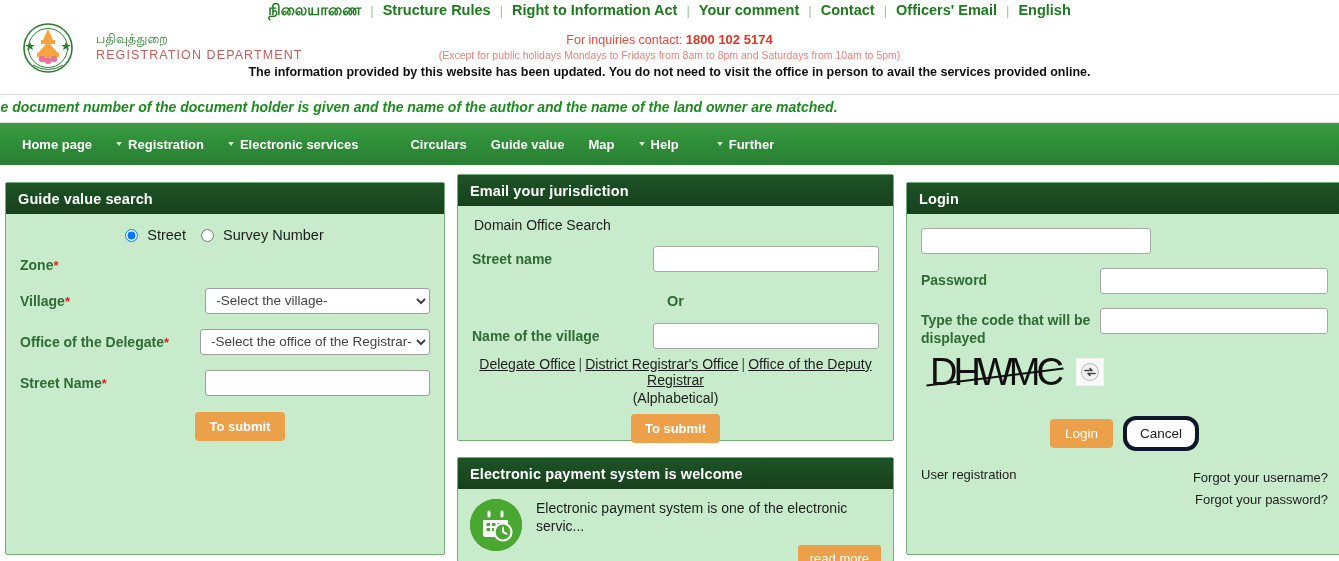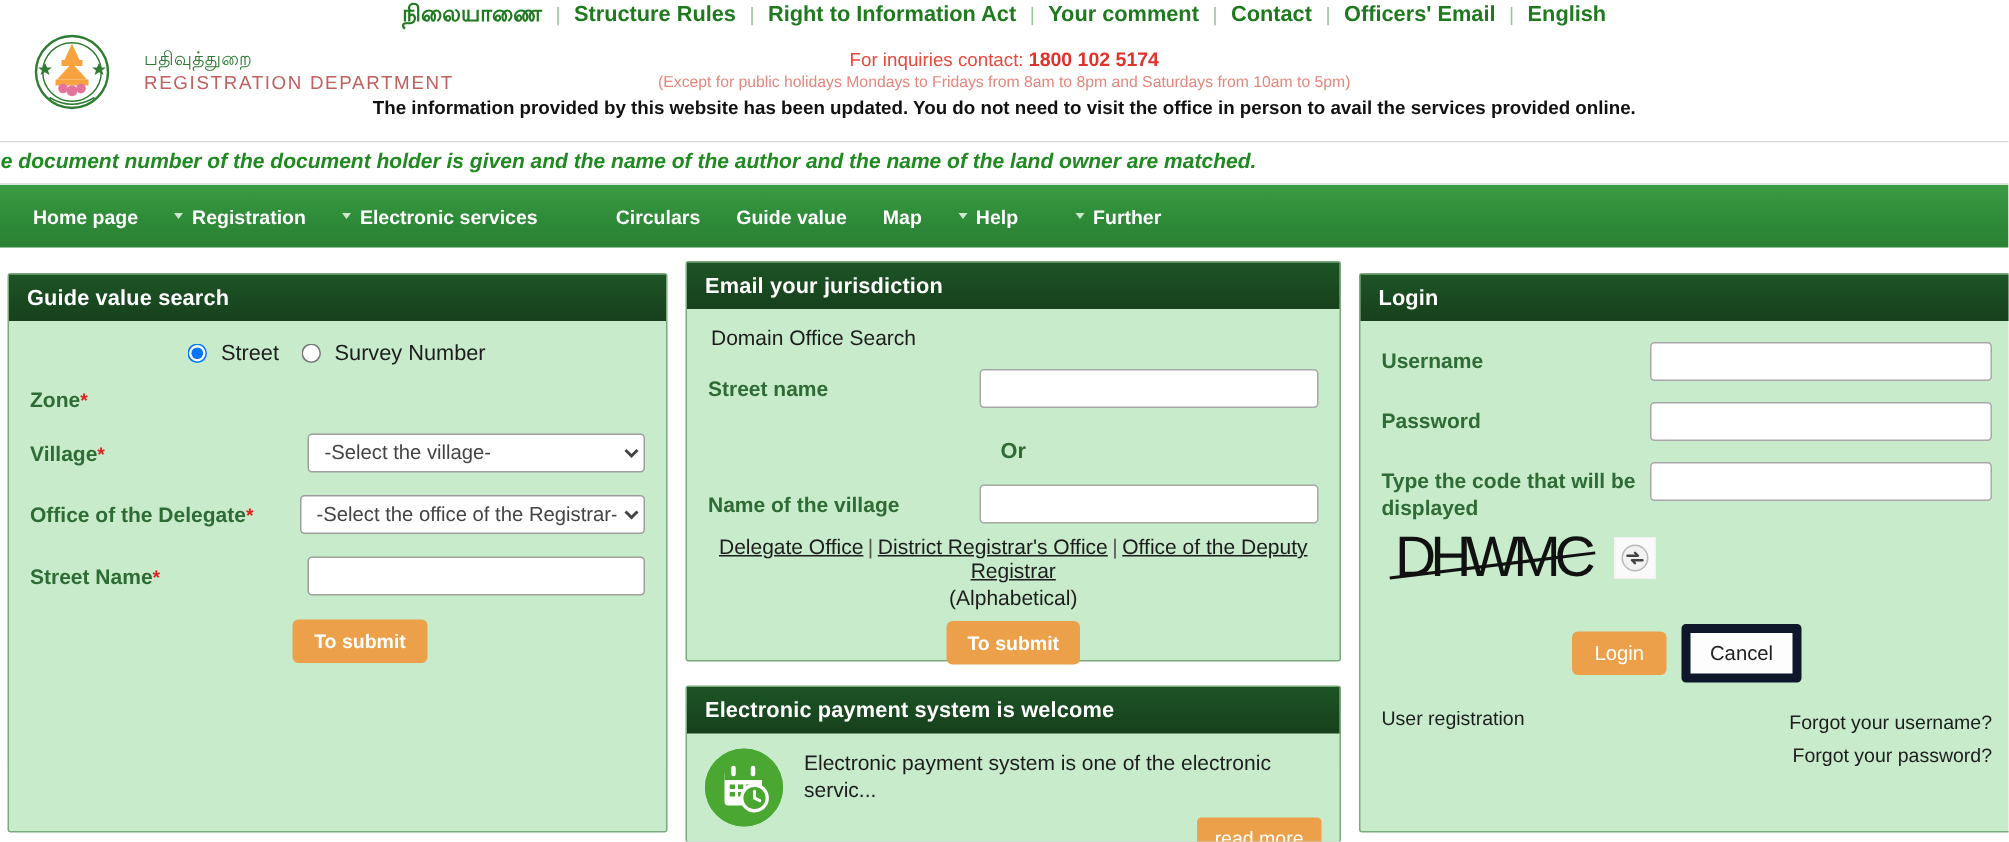--- a/index.html
+++ b/index.html
@@ -207,22 +207,22 @@
     border-radius: 4px;
     font-size: 13px;
     font-weight: bold;
     padding: 7px 14px;
     cursor: pointer;
     font-family: "Liberation Sans", sans-serif;
   }
   .btn-white {
     background: #fdfdfd;
     color: #222;
-    border: 6px solid #0f172a;
-    border-radius: 3px;
+    border: 4px solid #0f172a;
+    border-radius: 13px;
     font-size: 13.5px;
     padding: 6px 13px;
     cursor: pointer;
     font-family: "Liberation Sans", sans-serif;
   }
   .center { text-align: center; }
 
   
   .domain-title {
     font-size: 14px;
@@ -568,21 +568,20 @@
     </div>
 
   </div>
 
   <div class="col-right">
     <div class="panel" style="height:373px">
       <div class="panel-head">Login</div>
       <div class="panel-body" style="padding-top:14px">
 
         <div class="lrow">
-          <div class="llabel">Username</div>
           <input type="text" class="linput" value="" style="">
         </div>
 
         <div class="lrow">
           <div class="llabel">Password</div>
           <input type="password" class="linput" value="" style="">
         </div>
 
         <div class="lrow" style="margin-bottom:4px">
           <div class="llabel">Type the code that will be displayed</div>

